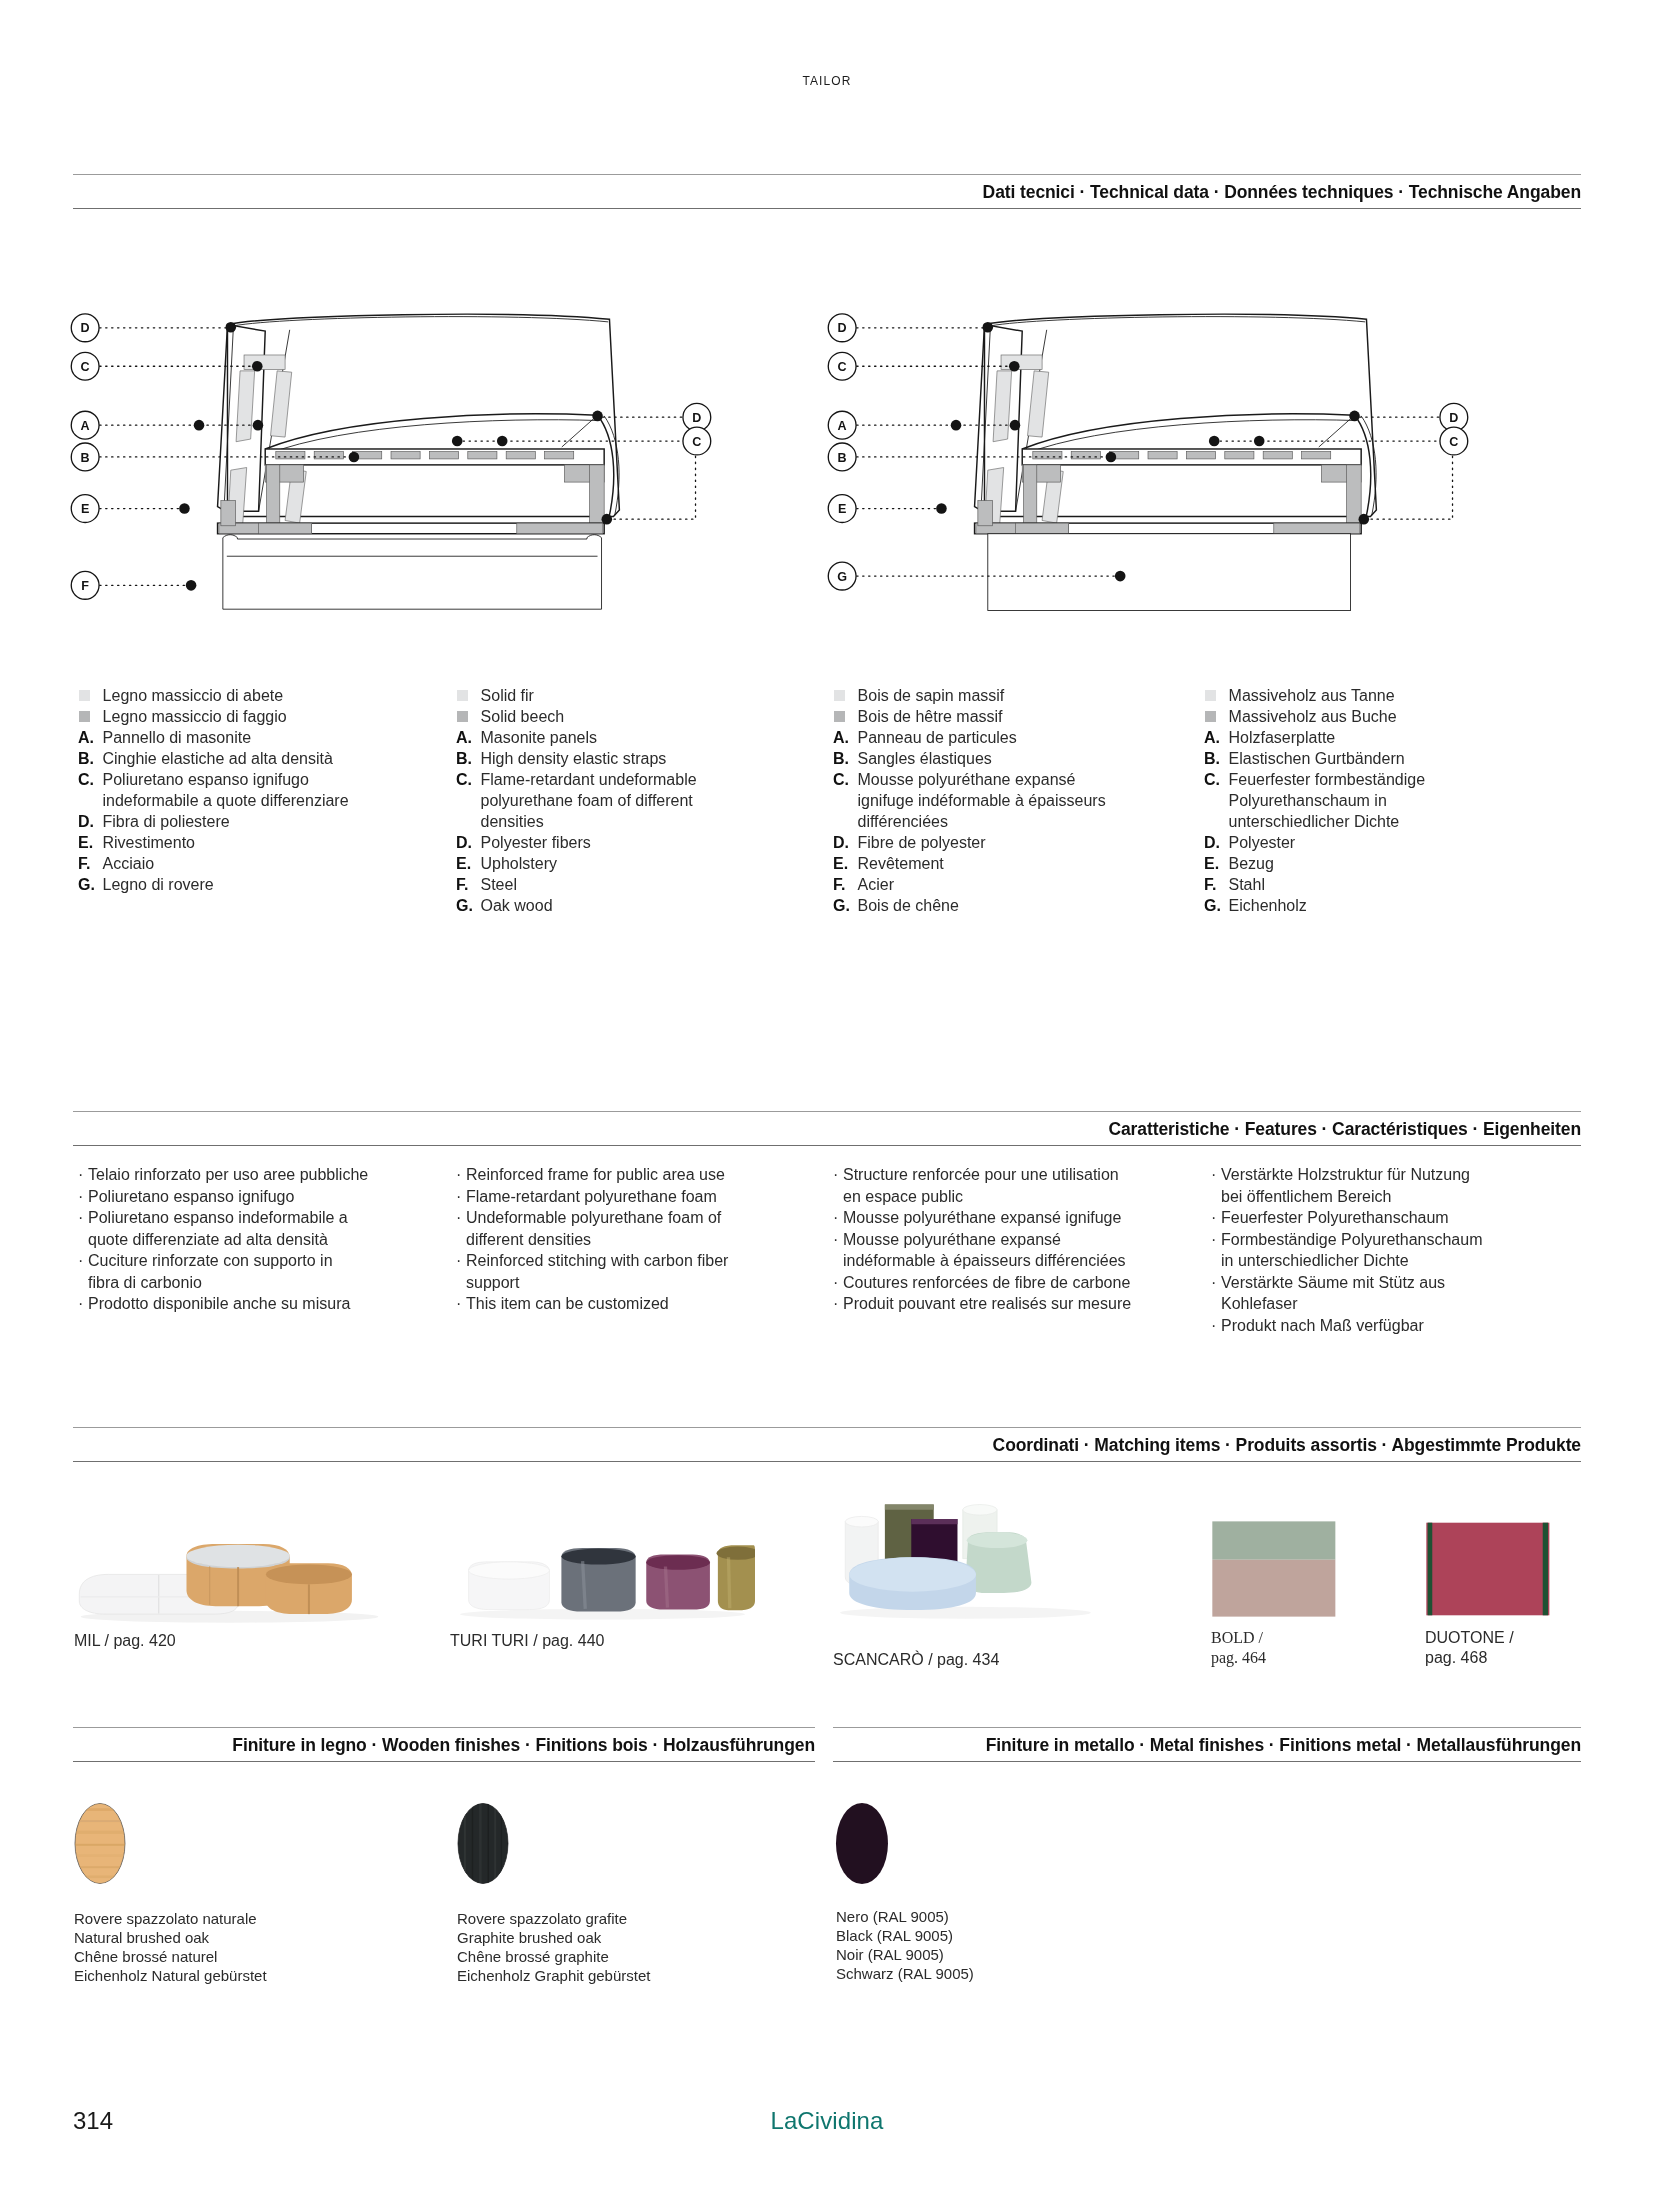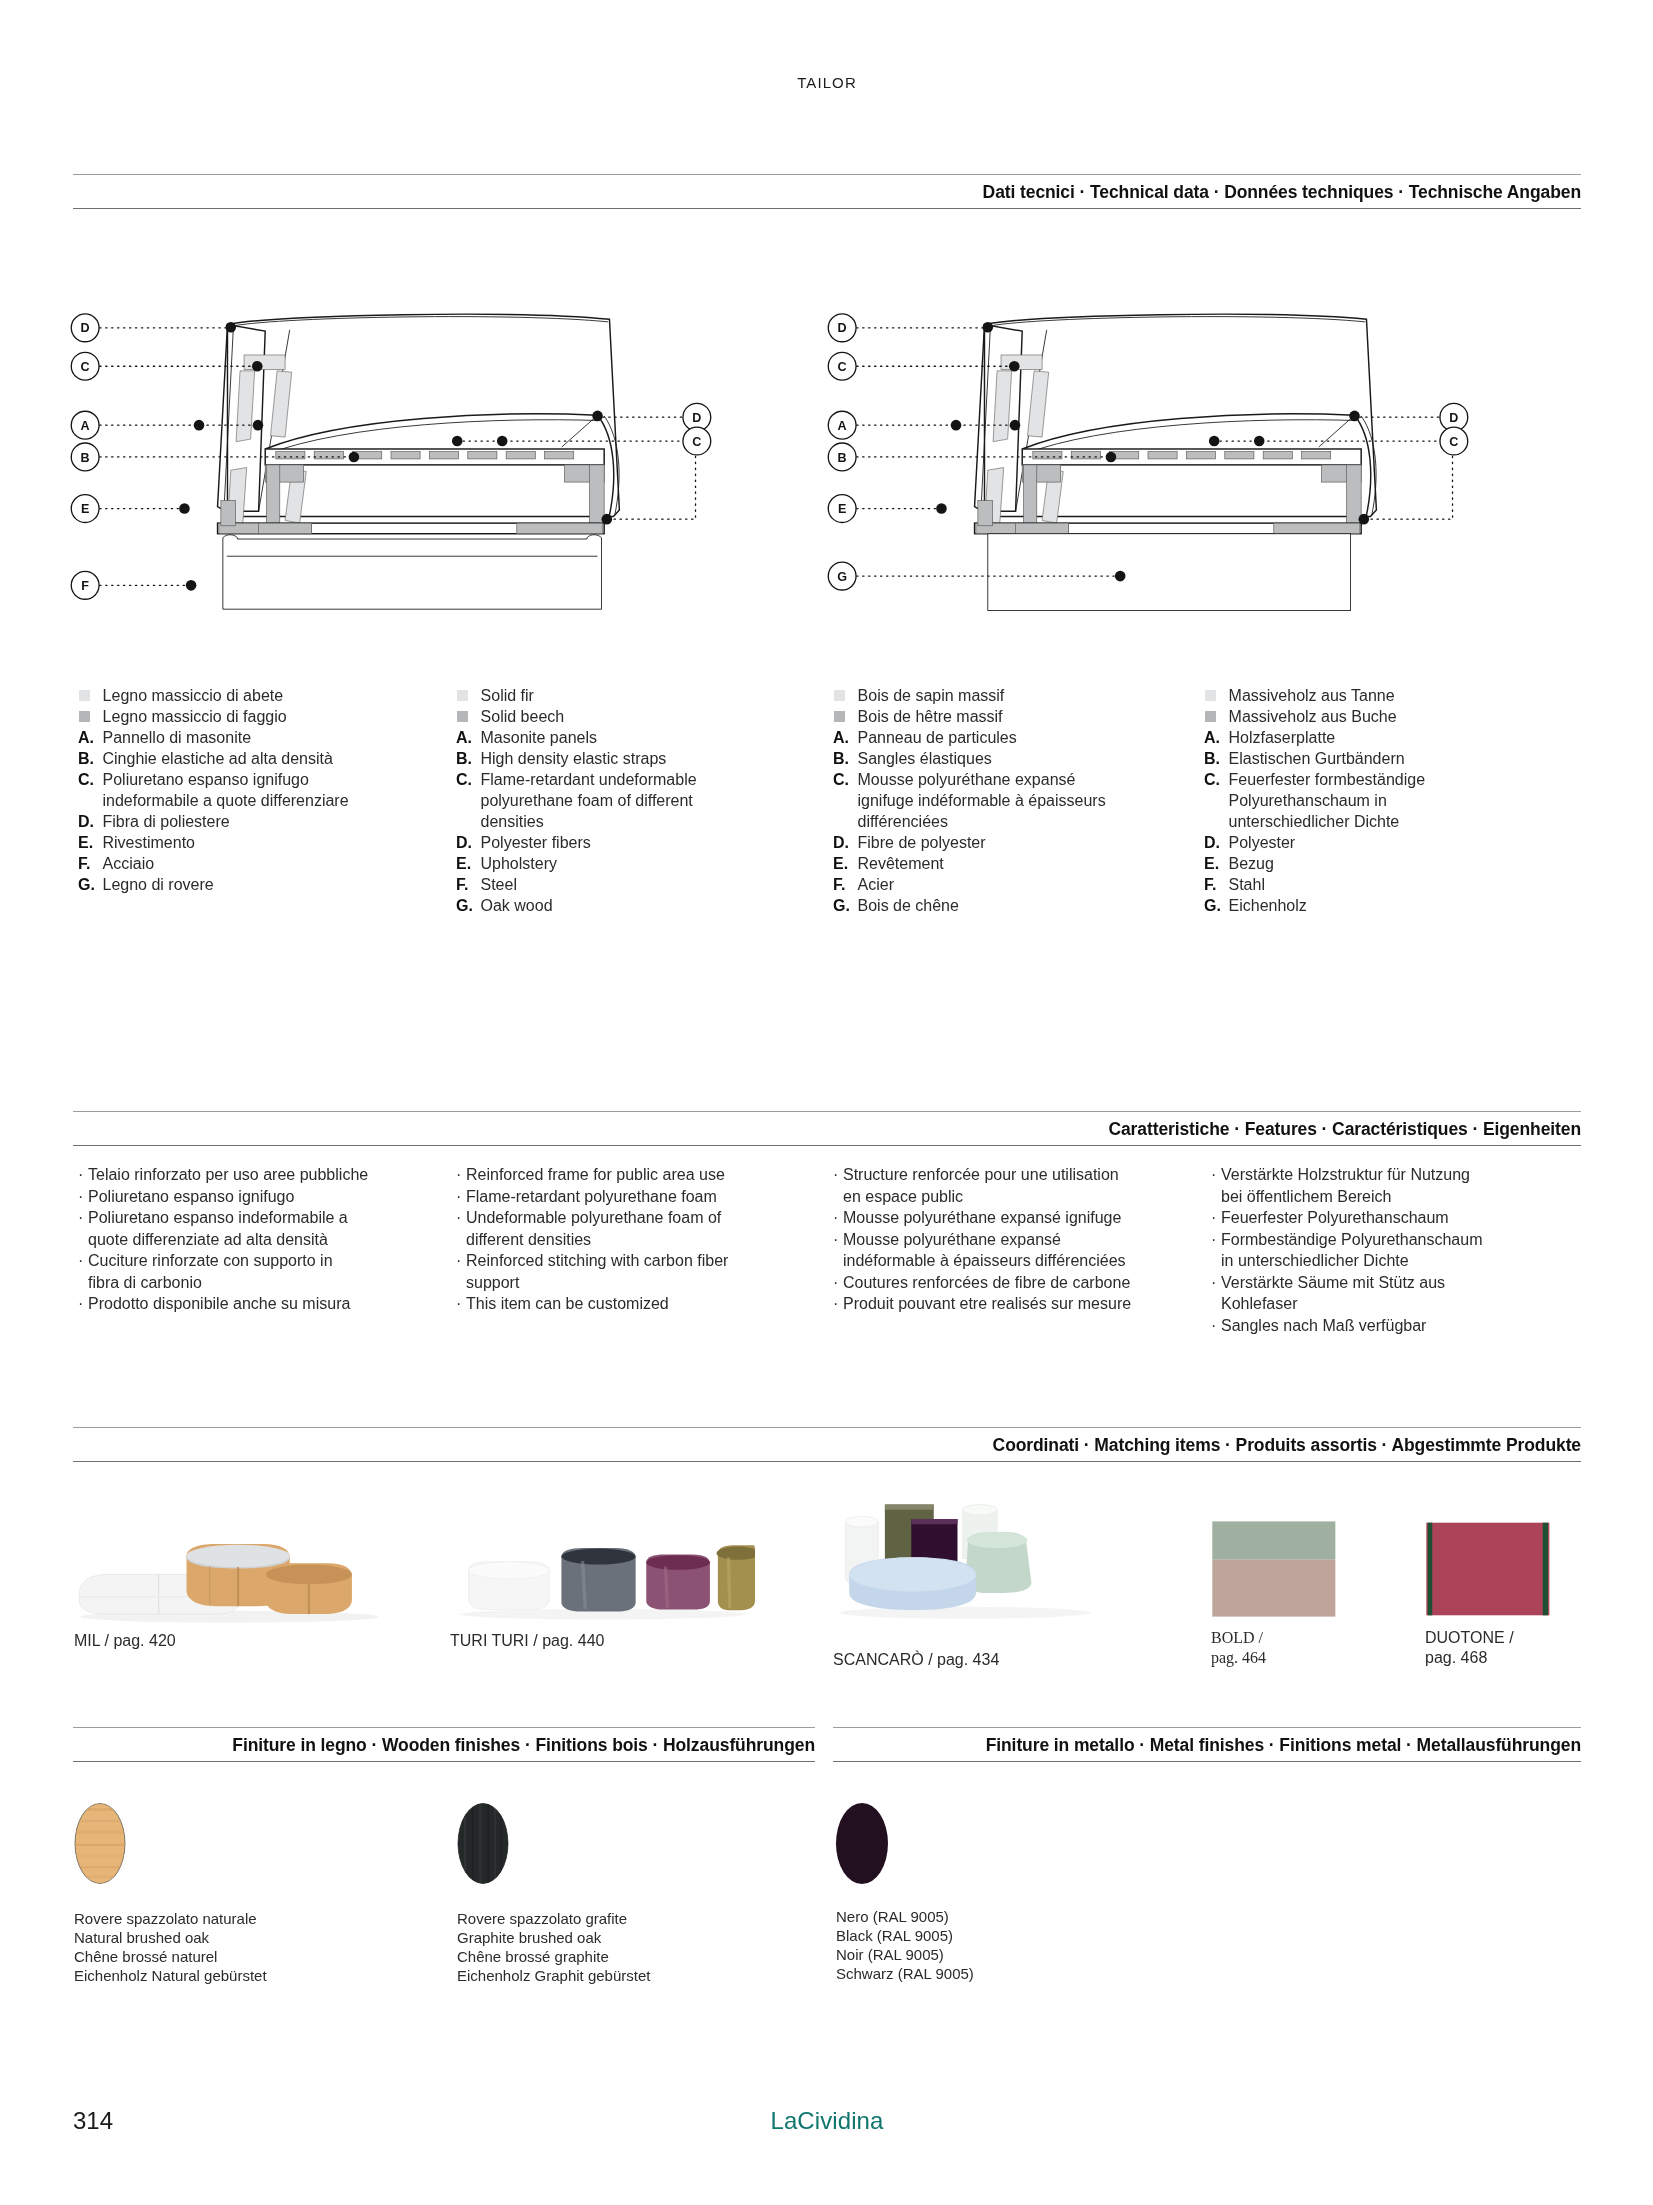--- a/index.html
+++ b/index.html
@@ -10,21 +10,21 @@
     color:#1a1a1a;
     -webkit-font-smoothing:antialiased;
     position:relative;
     overflow:hidden;
   }
   .page { position:absolute; inset:0; }
 
   
   .running-head{
     position:absolute; left:0; top:74px; width:1654px;
-    text-align:center; font-size:15px; letter-spacing:1.1px; color:#1c1c1c;
+    text-align:center; font-size:12px; letter-spacing:1.1px; color:#1c1c1c;
   }
 
   
   .section { position:absolute; }
   .sec-rule-top   { border-top:1.5px solid #9b9b9b; }
   .sec-title{
     font-size:17.5px; font-weight:bold; letter-spacing:-0.1px;
     color:#111; padding:8.6px 0 7.3px 1.3px; line-height:1;text-align:right;
   }
   .sec-rule-bottom{ border-bottom:1.5px solid #6f6f6f; }
@@ -545,21 +545,21 @@
         <span class="feat-body" style="white-space:pre-line">Formbeständige Polyurethanschaum
 in unterschiedlicher Dichte</span>
       </div>
     <div class="feat-li">
         <span class="feat-dot">·</span>
         <span class="feat-body" style="white-space:pre-line">Verstärkte Säume mit Stütz aus
 Kohlefaser</span>
       </div>
     <div class="feat-li">
         <span class="feat-dot">·</span>
-        <span class="feat-body" style="white-space:pre-line">Sangles nach Maß verfügbar</span>
+        <span class="feat-body" style="white-space:pre-line">Produkt nach Maß verfügbar</span>
       </div>
   </div>
 
   <div class="section sec-rule-top sec-rule-bottom" style="left:73px; top:1427px; width:1508px;">
     <div class="sec-title">Coordinati · Matching items · Produits assortis · Abgestimmte Produkte</div>
   </div>
 
   <div class="match-item" style="left:74px; top:1500px; width:344px; height:152px;">
     <svg class="match-img" style="left:0; top:0;" width="311" height="123" viewBox="0 0 470 185" xmlns="http://www.w3.org/2000/svg">
       <ellipse cx="235" cy="176" rx="225" ry="9" fill="#f2f2f2"></ellipse>

